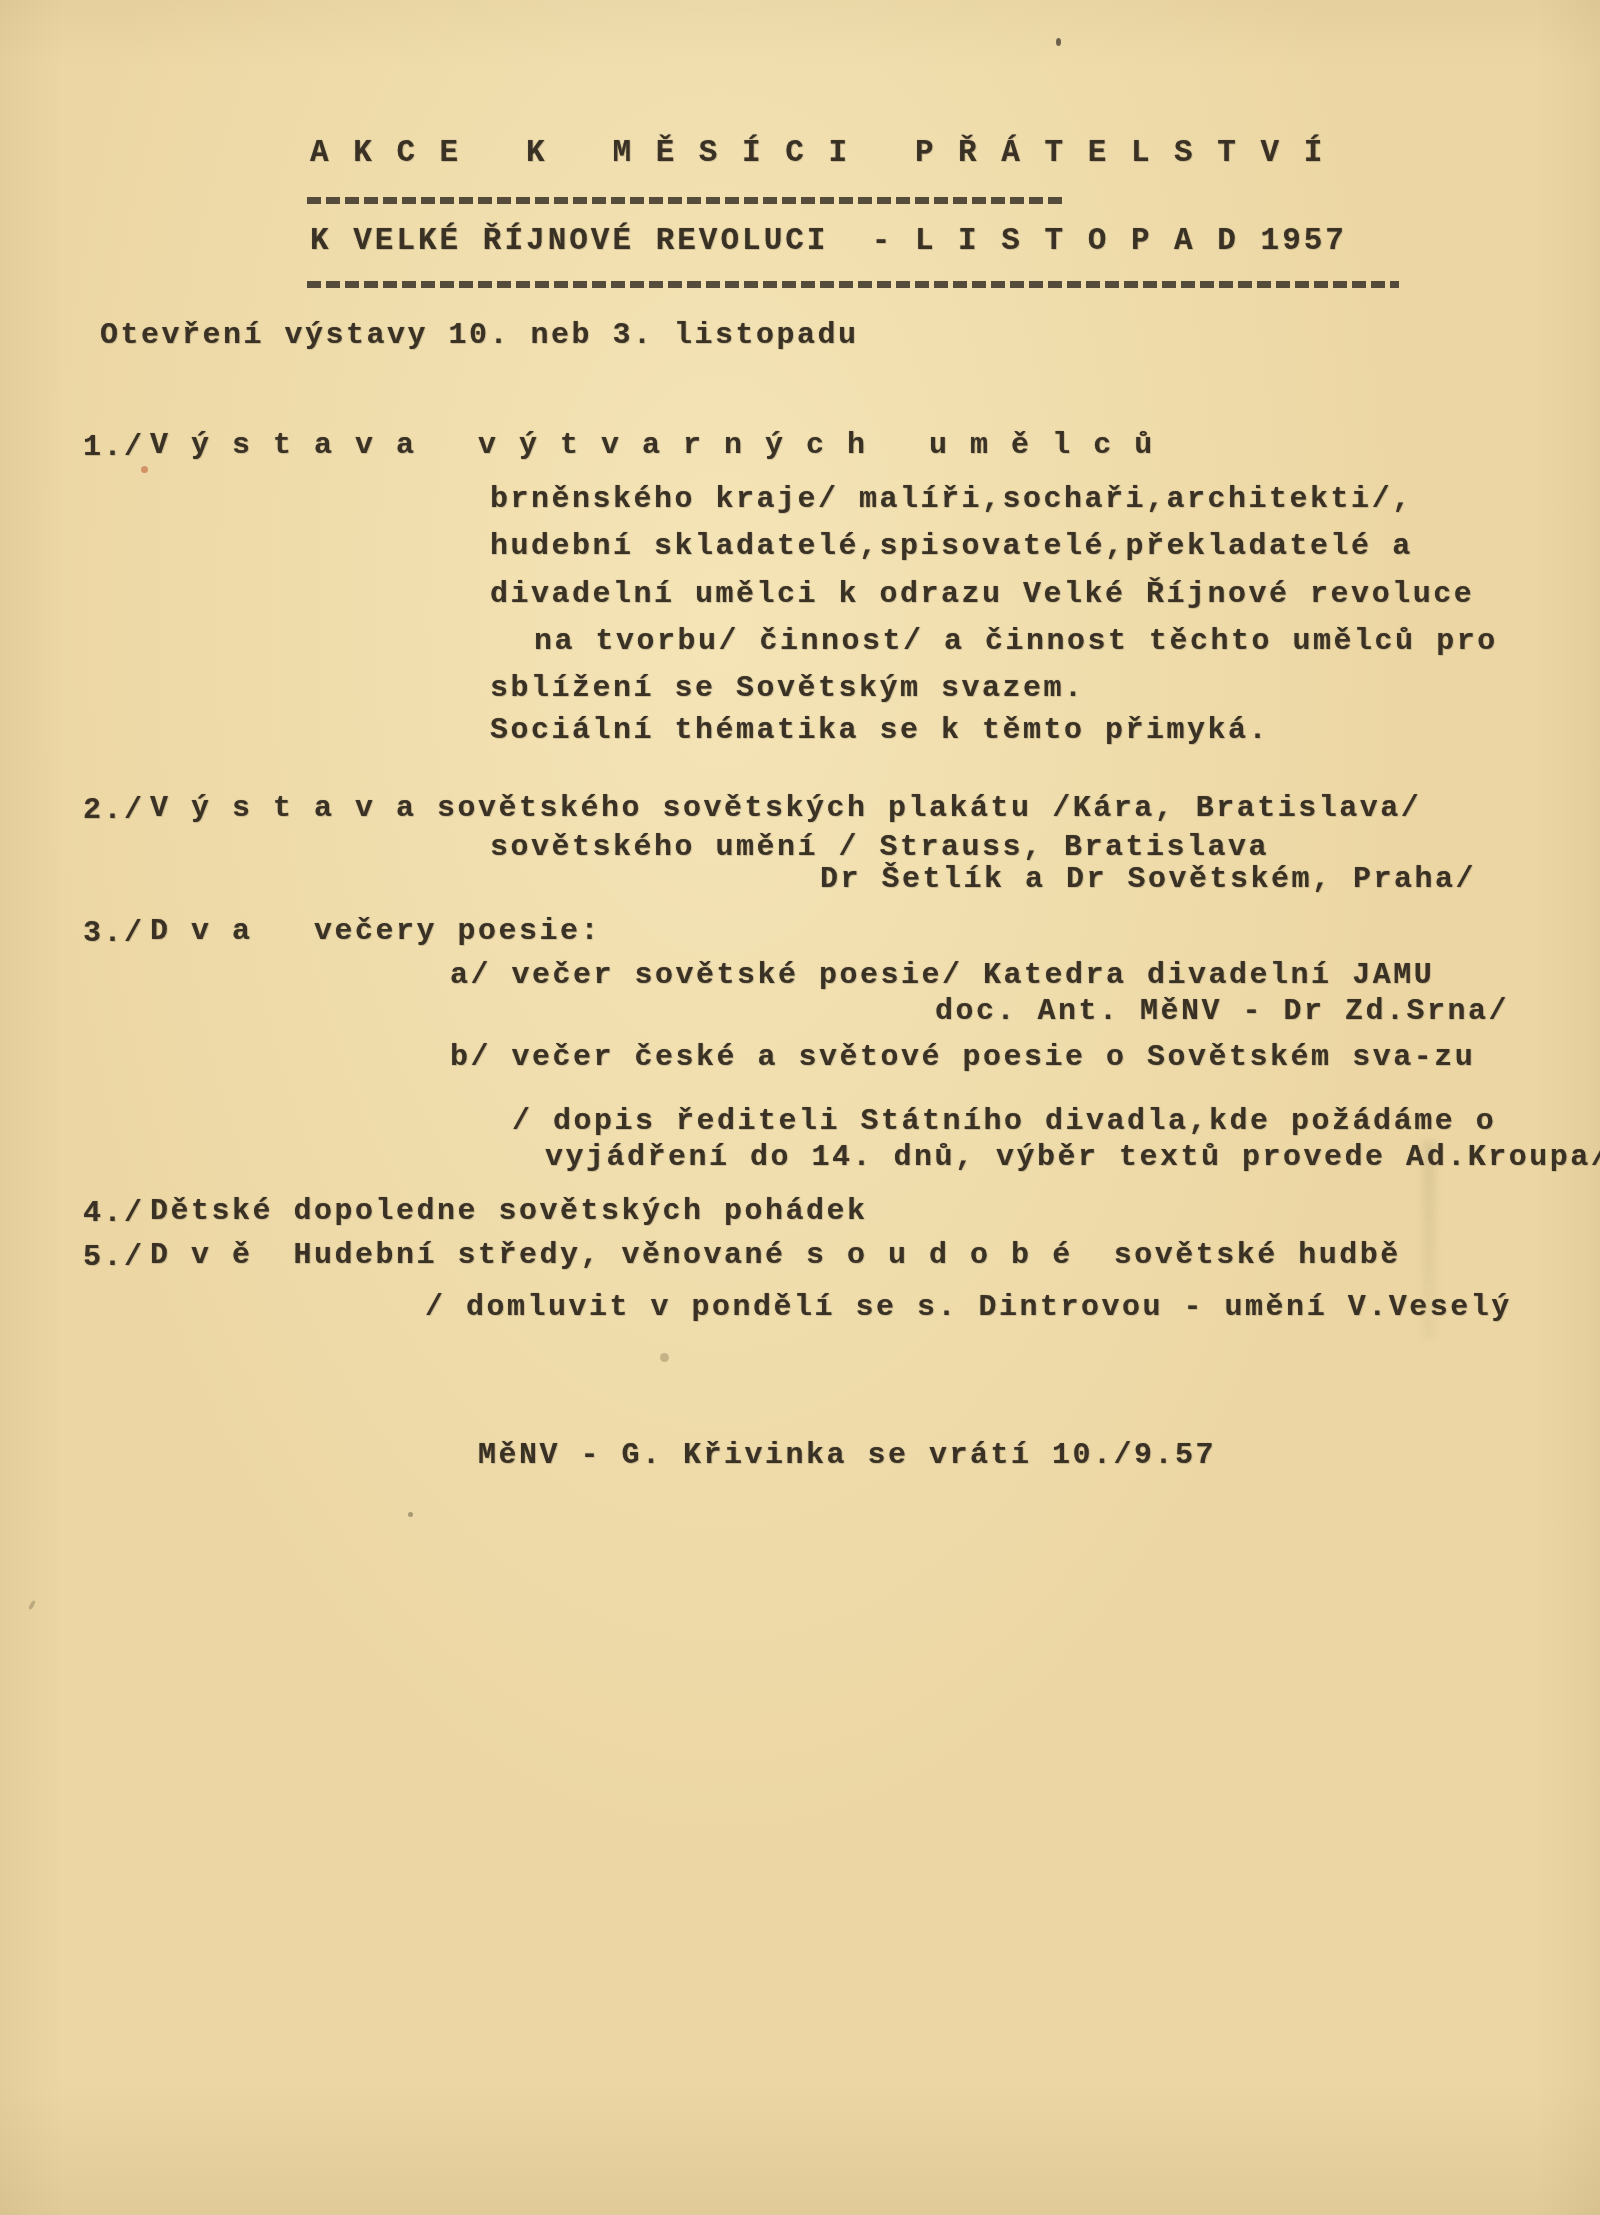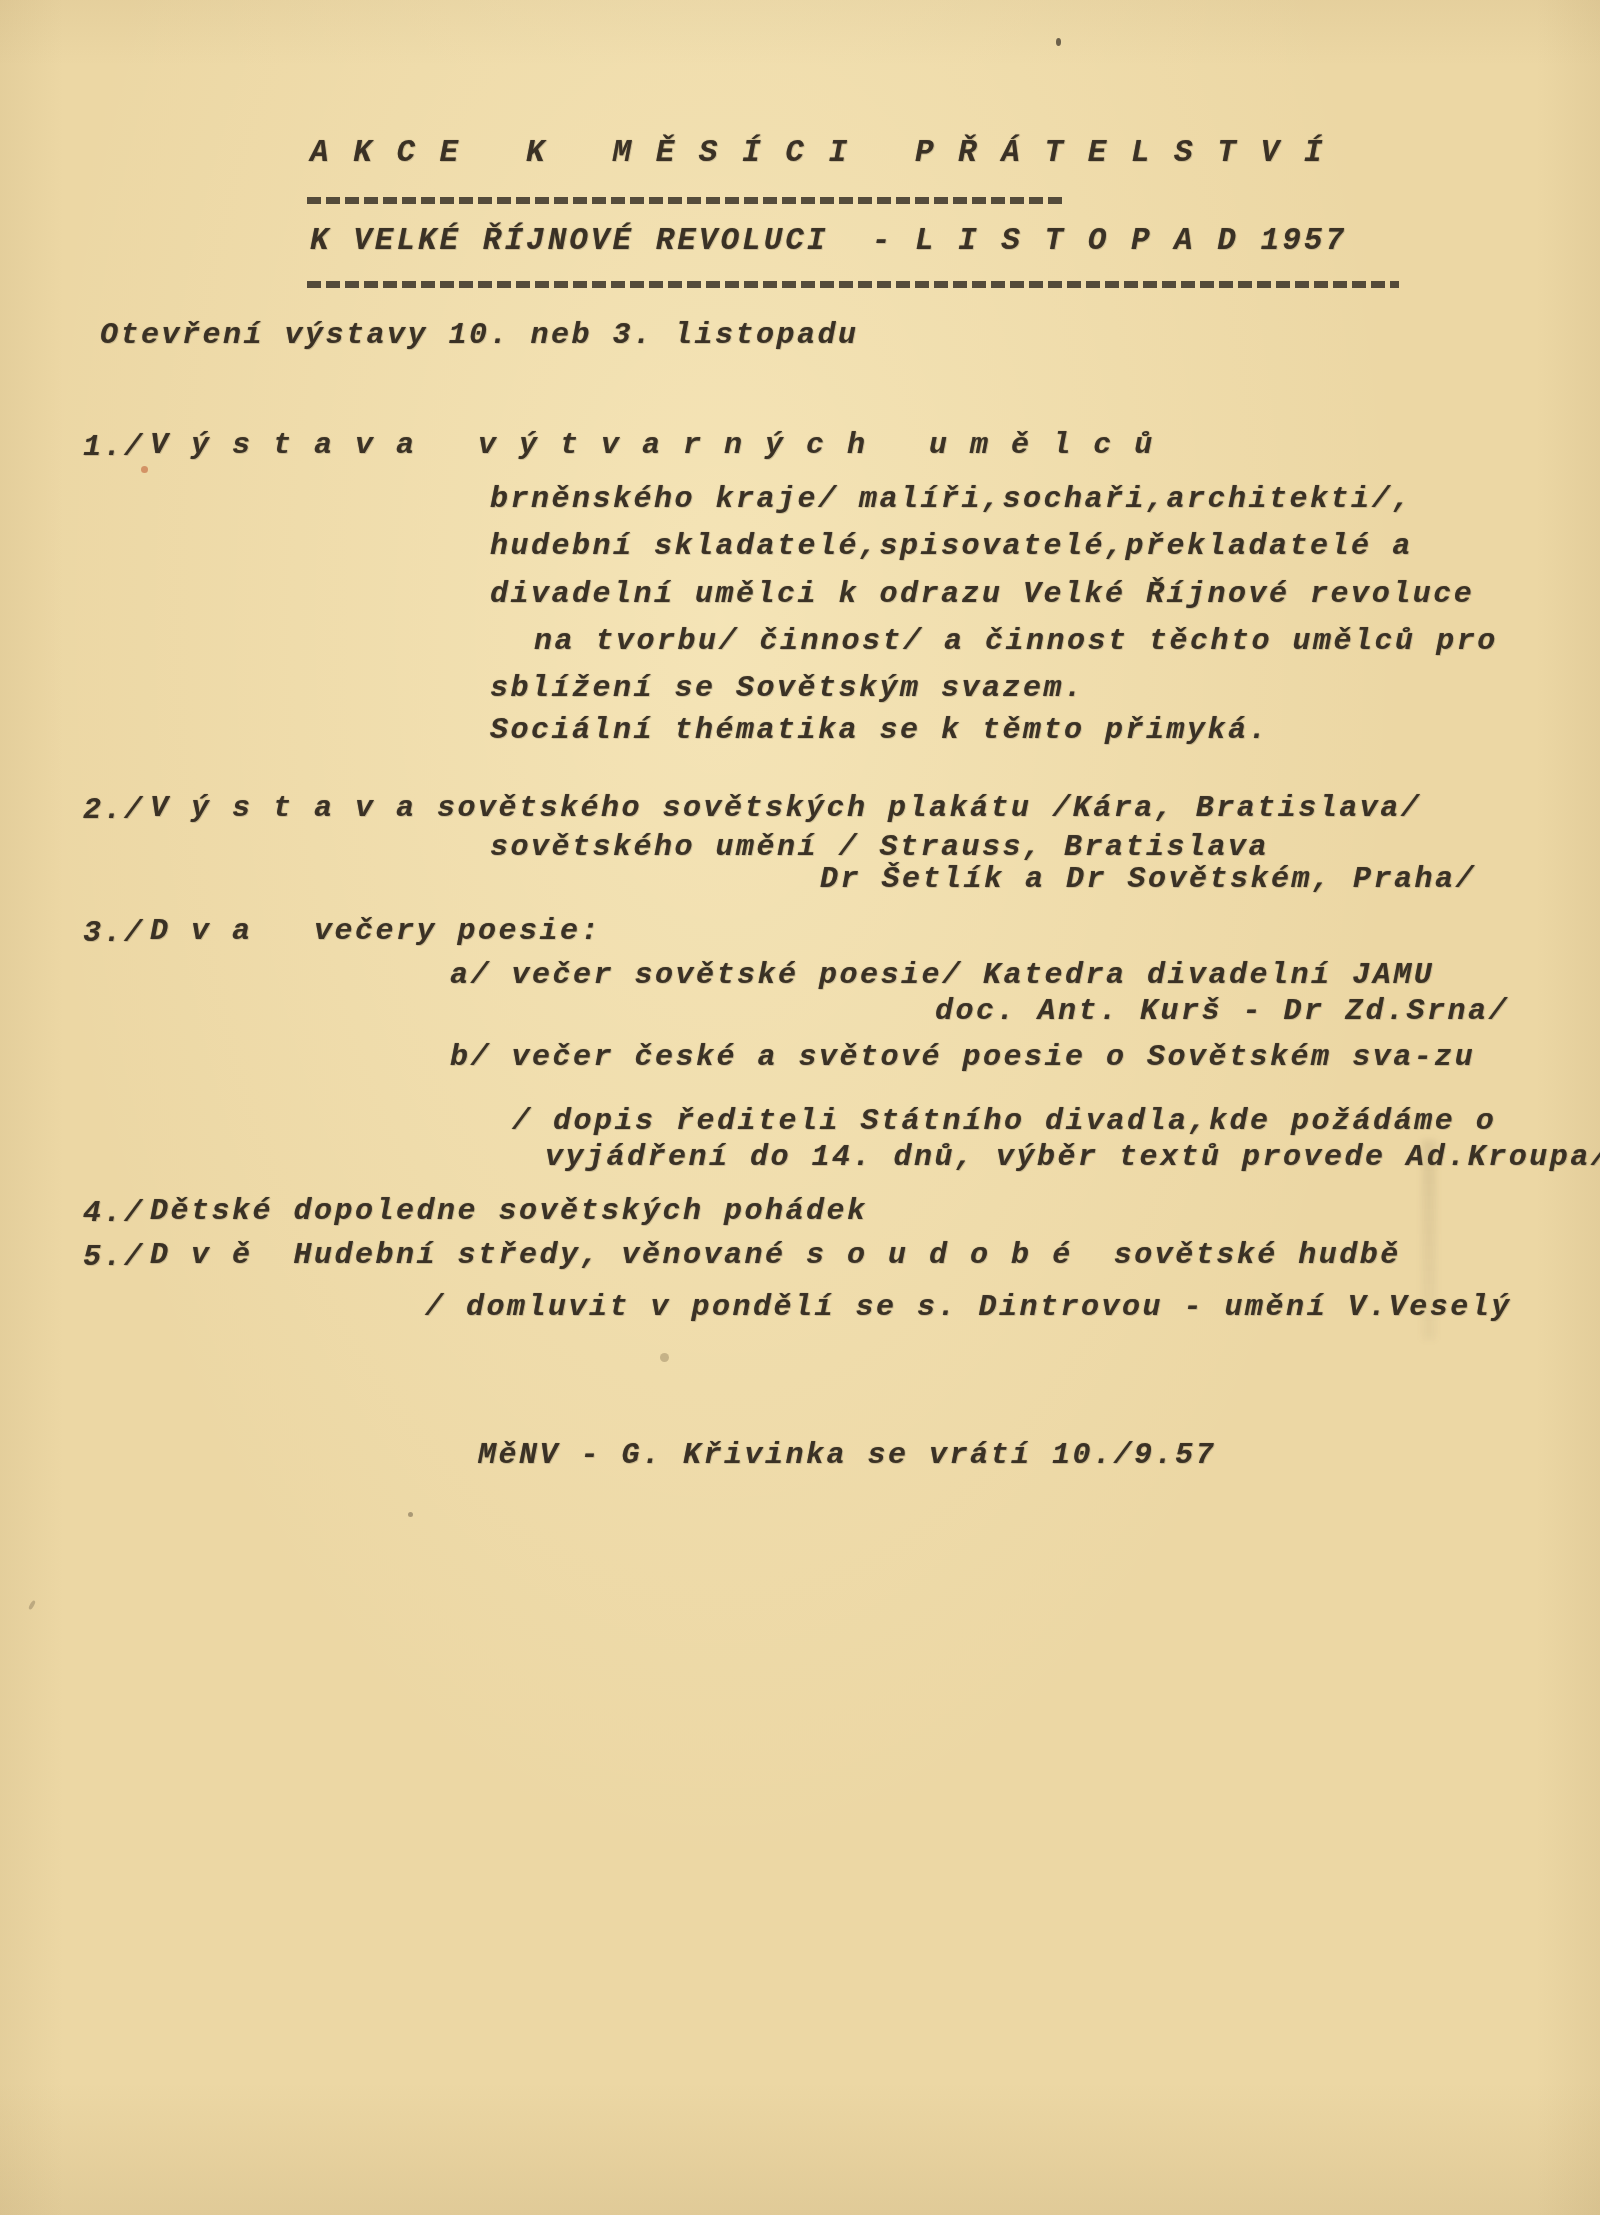--- a/index.html
+++ b/index.html
@@ -8,21 +8,20 @@
     font-family:"Liberation Mono","DejaVu Sans Mono",monospace;
     background:#e8d2a0;
   }
   .paper{
     position:relative;width:1600px;height:2215px;
     background:
       radial-gradient(ellipse at 45% 28%, rgba(255,244,205,.45) 0%, rgba(255,244,205,0) 55%),
       linear-gradient(90deg, rgba(120,90,40,.07) 0%, rgba(120,90,40,0) 4%, rgba(120,90,40,0) 96%, rgba(120,90,40,.08) 100%),
       linear-gradient(180deg, rgba(120,90,40,.06) 0%, rgba(120,90,40,0) 3%, rgba(120,90,40,0) 94%, rgba(120,90,40,.10) 100%),
       #ecd7a4;
-    font-style: italic;
   }
   .tw{
     position:absolute;white-space:pre;
     font-size:30px;line-height:34px;letter-spacing:2.5px;
     font-weight:bold;color:rgba(48,40,30,.88);
     text-shadow:0 0 1px rgba(60,50,38,.55), 1px 1px 0 rgba(60,50,38,.14);
   }
   .h1{font-size:31px;letter-spacing:3px;}
   .h2{font-size:31px;letter-spacing:3px;}
   .rule{
@@ -59,21 +58,21 @@
   <div class="tw" style="left:490px;top:713px;">Sociální thématika se k těmto přimyká.</div>
 
   <div class="tw" style="left:83px;top:793px;">2./</div>
   <div class="tw" style="left:150px;top:791px;">V ý s t a v a sovětského sovětských plakátu /Kára, Bratislava/</div>
   <div class="tw" style="left:490px;top:830px;">sovětského umění / Strauss, Bratislava</div>
   <div class="tw" style="left:820px;top:862px;">Dr Šetlík a Dr Sovětském, Praha/</div>
 
   <div class="tw" style="left:83px;top:916px;">3./</div>
   <div class="tw" style="left:150px;top:914px;">D v a   večery poesie:</div>
   <div class="tw" style="left:450px;top:958px;">a/ večer sovětské poesie/ Katedra divadelní JAMU</div>
-  <div class="tw" style="left:935px;top:994px;">doc. Ant. Kurš - Dr Zd.Srna/</div>
+  <div class="tw" style="left:935px;top:994px;">doc. Ant. MěNV - Dr Zd.Srna/</div>
   <div class="tw" style="left:450px;top:1040px;">b/ večer české a světové poesie o Sovětském sva-zu</div>
   <div class="tw" style="left:512px;top:1104px;">/ dopis řediteli Státního divadla,kde požádáme o</div>
   <div class="tw" style="left:545px;top:1140px;">vyjádření do 14. dnů, výběr textů provede Ad.Kroupa/.</div>
 
   <div class="tw" style="left:83px;top:1196px;">4./</div>
   <div class="tw" style="left:150px;top:1194px;">Dětské dopoledne sovětských pohádek</div>
 
   <div class="tw" style="left:83px;top:1240px;">5./</div>
   <div class="tw" style="left:150px;top:1238px;">D v ě  Hudební středy, věnované s o u d o b é  sovětské hudbě</div>
   <div class="tw" style="left:425px;top:1290px;">/ domluvit v pondělí se s. Dintrovou - umění V.Veselý</div>

